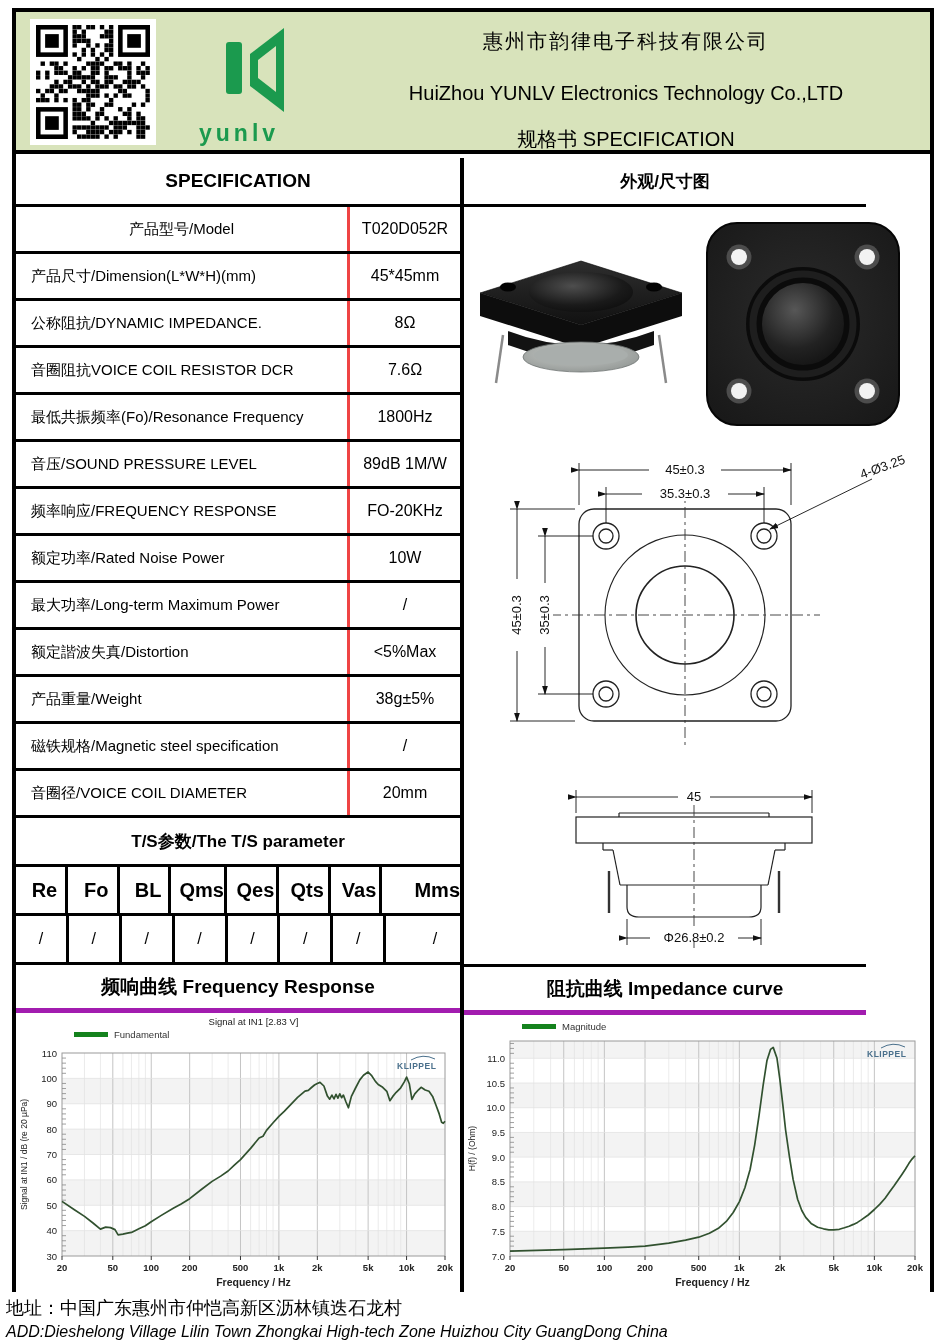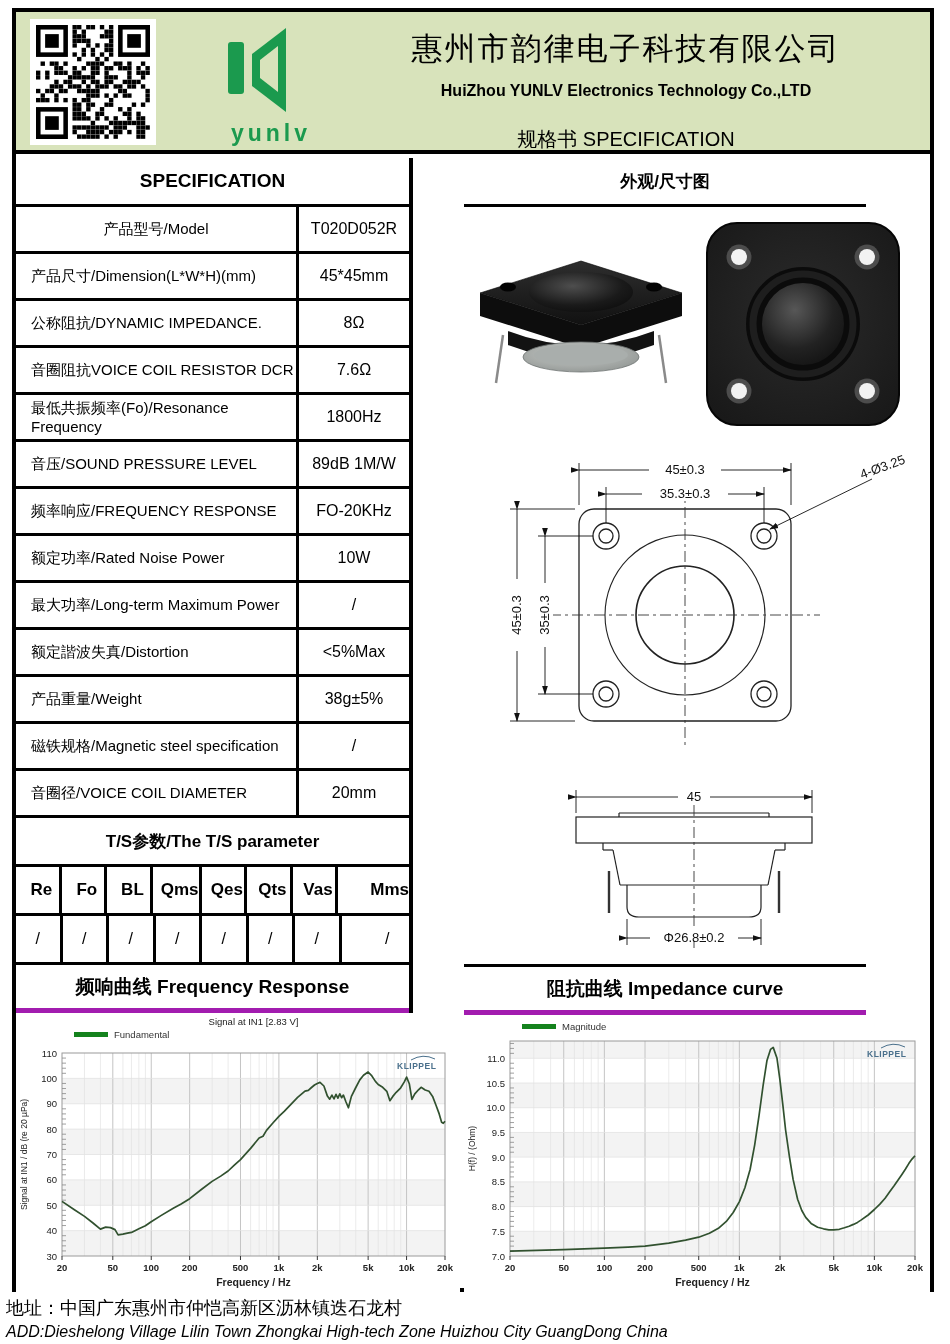--- a/index.html
+++ b/index.html
@@ -3,40 +3,40 @@
 <meta charset="utf-8">
 <style>
   * { margin:0; padding:0; box-sizing:border-box; }
   html,body { width:950px; background:#fff; font-family:"Liberation Sans",sans-serif; color:#000; }
   body { position:relative; height:1344px; }
   #frame { position:absolute; left:12px; top:8px; width:922px; height:1284px; border:4px solid #000; background:#fff; }
 
   
   .header-band { position:absolute; left:0; top:0; width:914px; height:142px; background:#d8e3bb; border-bottom:4px solid #000; }
   .qr-box { position:absolute; left:14px; top:7px; width:126px; height:126px; background:#fff; }
-  .logo-box { position:absolute; left:170px; top:8px; width:125px; height:128px; text-align:right; }
+  .logo-box { position:absolute; left:183px; top:8px; width:125px; height:128px; text-align:left; }
   .logo-text { color:#1b9a4e; font-weight:bold; font-size:23px; letter-spacing:4px; line-height:1; margin-top:2px; }
-  .co-cn { position:absolute; left:310px; top:16px; width:600px; text-align:center; font-size:31px; letter-spacing:2px; font-weight:500; }
-  .co-en { position:absolute; left:310px; top:70px; width:600px; text-align:center; font-size:16px; font-weight:700; }
+  .co-cn { position:absolute; left:310px; top:16px; width:600px; text-align:center; font-size:20px; letter-spacing:2px; font-weight:500; }
+  .co-en { position:absolute; left:310px; top:70px; width:600px; text-align:center; font-size:20px; font-weight:400; }
   .doc-type { position:absolute; left:310px; top:114px; width:600px; text-align:center; font-size:20px; font-weight:500; }
 
   
-  .left-col  { position:absolute; left:0; top:146px; width:397px; height:1130px; border-right:4px solid #000; }
+  .left-col  { position:absolute; left:0; top:146px; width:448px; height:1130px; border-right:4px solid #000; }
   .right-col { position:absolute; left:448px; top:146px; width:402px; height:1130px; }
 
   .cell-title { height:49px; border-bottom:3px solid #000; display:flex; align-items:center; justify-content:center; font-weight:bold; font-size:19px; }
   .spec-row { height:47px; border-bottom:3px solid #000; display:flex; }
   .spec-label { flex:1; display:flex; align-items:center; padding-left:15px; font-size:15px; }
   .spec-label.c { justify-content:center; padding-left:0; }
-  .spec-value { width:113px; border-left:3px solid #000000; display:flex; align-items:center; justify-content:center; font-size:16px; }
+  .spec-value { width:113px; border-left:3px solid #ef4444; display:flex; align-items:center; justify-content:center; font-size:16px; }
   .ts-title { height:49px; border-bottom:3px solid #000; display:flex; align-items:center; justify-content:center; font-weight:bold; font-size:17px; }
   .ts-grid { height:49px; border-bottom:3px solid #000; display:flex; }
   .ts-grid > div { flex:1; border-right:3px solid #000; display:flex; align-items:center; justify-content:center; font-size:16px; }
   .ts-grid > div:last-child { border-right:none;padding-left:24px; }
-  .ts-grid.hd > div { font-weight:bold; font-size:17px;margin-left:8px; }
+  .ts-grid.hd > div { font-weight:bold; font-size:20px;margin-left:8px; }
   .section-title { height:48px; border-bottom:5px solid #a21caf; display:flex; align-items:center; justify-content:center; font-weight:bold; font-size:19px; }
   .chart-box { position:relative; background:#fff; }
   #freq-chart { width:444px; height:279px; }
   #imp-chart  { width:466px; height:277px; }
 
   
   .figure-area { position:relative; height:760px; border-bottom:3px solid #000; }
   .photo-side  { position:absolute; left:6px;  top:14px; width:224px; height:212px; }
   .photo-front { position:absolute; left:238px; top:10px; width:202px; height:214px; }
   .front-dim   { position:absolute; left:8px;  top:232px; width:450px; height:332px; }

